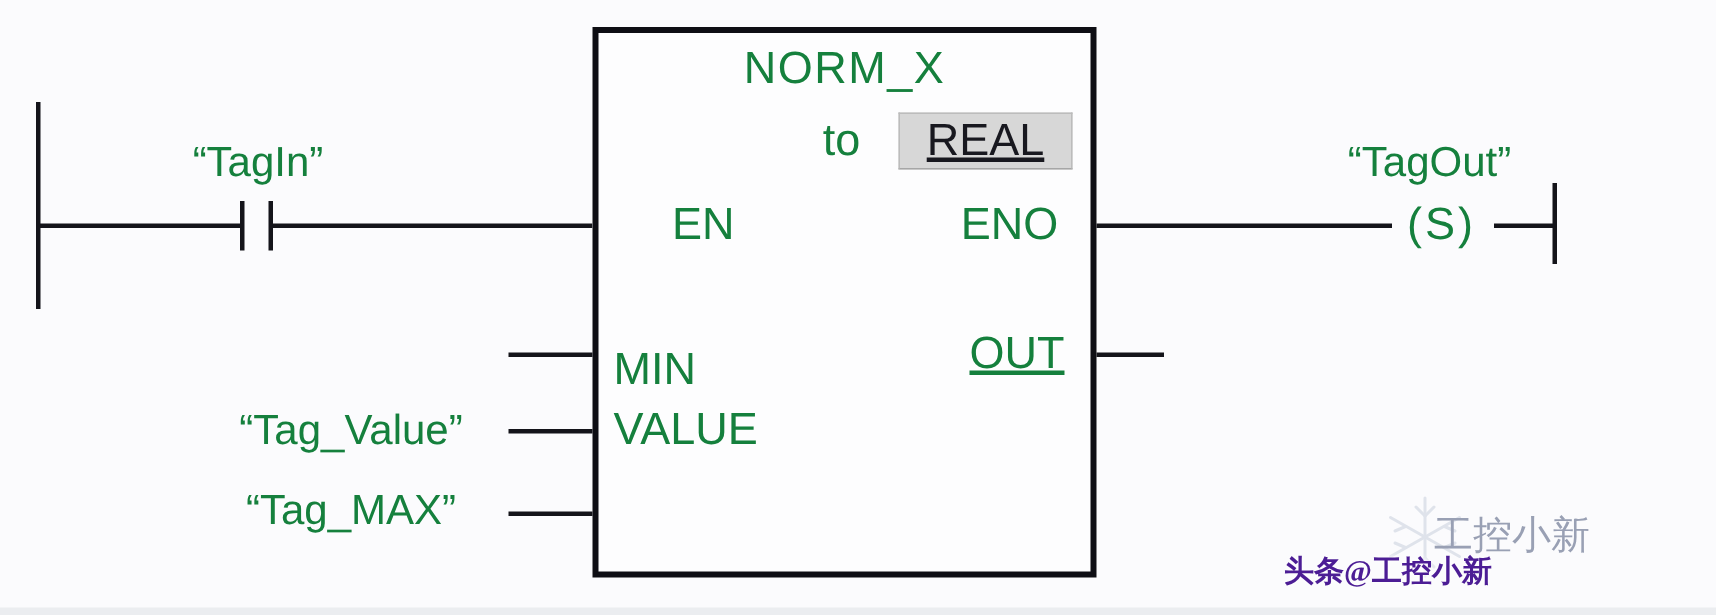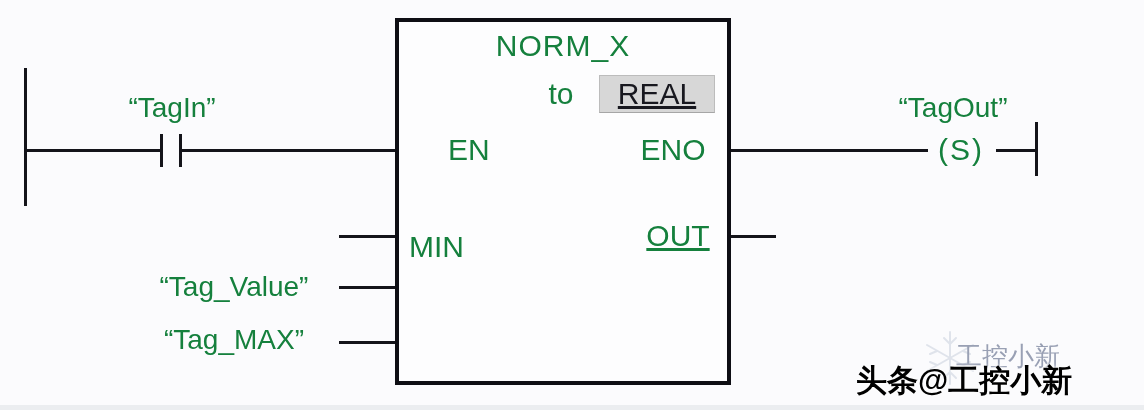--- a/index.html
+++ b/index.html
@@ -41,23 +41,24 @@
   }
   .title{letter-spacing:1px;}
   .coil-sym{font-size:30px;letter-spacing:2px;}
   .wm-line1{
     position:absolute;left:956px;top:342px;
     font-size:26px;line-height:28px;
     color:#99a0b4;white-space:nowrap;
   }
   .wm-line2{
     position:absolute;left:856px;top:364px;
-    font-size:31px;line-height:34px;font-weight:bold;
-    color:#000000;white-space:nowrap;
+    font-size:20px;line-height:34px;font-weight:bold;
+    color:#4c1d95;white-space:nowrap;
     text-shadow:0 0 2px #ffffff,0 0 4px #ffffff;
+    font-family:Liberation Serif, serif;
   }
   .bottom-strip{
     position:absolute;left:0;bottom:0;width:1144px;height:5px;
     background:#ebedf0;
   }
   .snow{position:absolute;left:920px;top:328px;}
 </style>
 </head>
 <body>
 
@@ -75,20 +76,21 @@
 
   <div class="fbd-block"></div>
   <div class="lbl center title" style="left:463px;top:29px;width:200px;">NORM_X</div>
 
   <div class="lbl center" style="left:537px;top:77px;width:48px;font-size:30px;">to</div>
   <div class="type-box" style="left:599px;top:75px;text-decoration:underline;">REAL</div>
 
   <div class="lbl" style="left:409px;top:133px;margin-left:39px;">EN</div>
   <div class="lbl right" style="left:633px;top:133px;width:80px;">ENO</div>
   <div class="lbl" style="left:409px;top:219px;margin-top:11px;">MIN</div>
+  <div class="lbl" style="left:409px;top:270px;">VALUE</div>
   <div class="lbl right" style="left:638px;top:219px;width:80px;text-decoration:underline;">OUT</div>
 
   <div class="lbl tag right" style="left:134px;top:270px;width:200px;">“Tag_Value”</div>
   <div class="lbl tag right" style="left:134px;top:323px;width:200px;">“Tag_MAX”</div>
   <div class="wire" style="left:339px;top:235px;width:56px;height:3px;"></div>
   <div class="wire" style="left:339px;top:286px;width:56px;height:3px;"></div>
   <div class="wire" style="left:339px;top:341px;width:56px;height:3px;"></div>
 
   <div class="wire" style="left:731px;top:235px;width:45px;height:3px;"></div>
 

